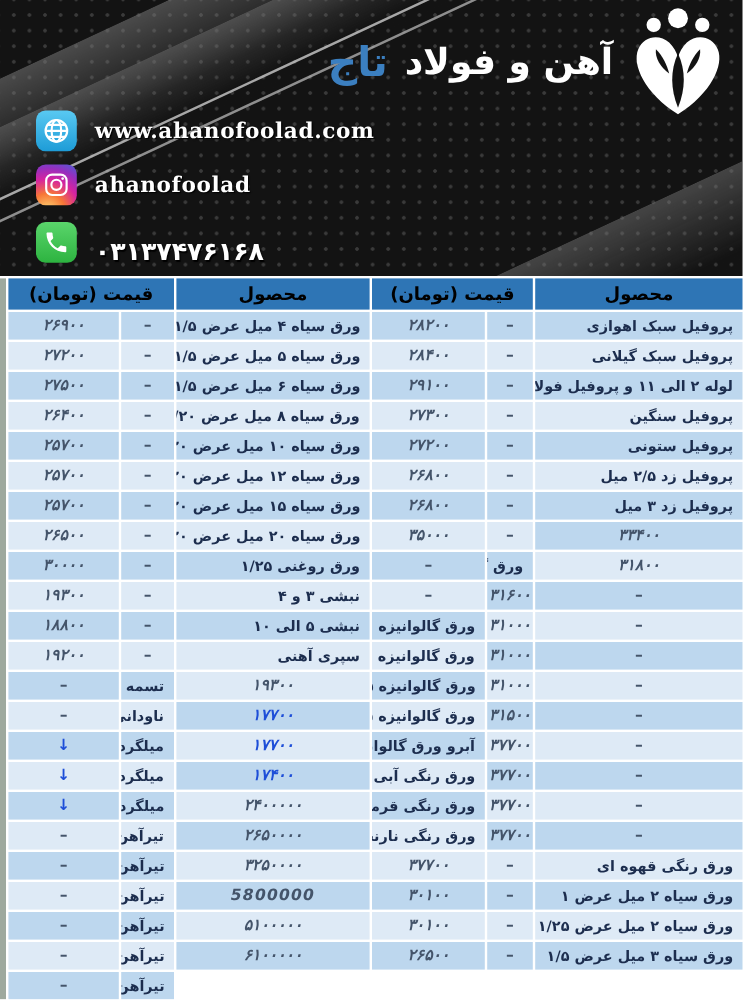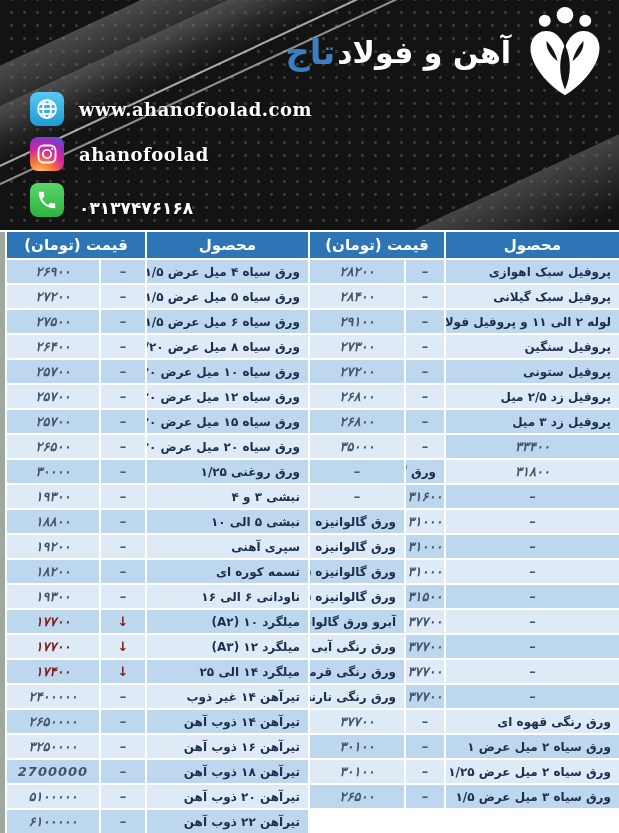--- a/index.html
+++ b/index.html
@@ -13,51 +13,51 @@
     background-size:13px 13px;background-position:5px 6px;}
   .streak{position:absolute;width:950px;height:90px;
     background:linear-gradient(180deg,rgba(120,120,120,.55),rgba(40,40,40,.05) 75%);
     border-bottom:2px solid rgba(255,255,255,.55);transform:rotate(-25deg);}
   .s1{left:-260px;top:-30px;}
   .s2{left:-300px;top:28px;height:70px;opacity:.8;}
   .s3{left:120px;top:150px;opacity:.9;}
   .s4{left:260px;top:205px;height:60px;opacity:.75;}
 
   .brand{position:absolute;top:4px;right:8px;display:flex;align-items:center;z-index:3;}
-  .logo-word{color:#3b7fc0;font-size:34px;font-weight:bold;line-height:1;margin-right:2px;}
+  .logo-word{color:#3b7fc0;font-size:34px;font-weight:bold;line-height:1;margin-right:14px;}
   .brand-title{color:#fff;font-size:30px;font-weight:bold;margin:0 8px 0 0;white-space:nowrap;}
   .emblem{width:92px;height:96px;}
 
   .contacts{position:absolute;left:30px;top:92px;display:flex;flex-direction:column;gap:11px;z-index:3;}
   .contact{display:flex;align-items:center;gap:15px;}
   .appicon{width:34px;height:34px;border-radius:8px;display:flex;align-items:center;justify-content:center;flex:0 0 auto;}
   .icon-globe{background:linear-gradient(180deg,#59c9f2,#1e9cd7);}
   .icon-insta{background:radial-gradient(circle at 28% 115%,#fdc468 8%,#f77737 32%,#d6249f 58%,#962fbf 78%,#4f5bd5 98%);}
   .icon-phone{background:linear-gradient(180deg,#5ad56b,#2db340);}
   .contact-text{color:#fff;font-weight:bold;font-family:"DejaVu Serif",serif;
     font-size:18px;text-shadow:1px 1px 1px #000;letter-spacing:.5px;}
-  .phone-text{font-family:"DejaVu Sans",sans-serif;font-size:17px;letter-spacing:3px;margin-top:16px;}
+  .phone-text{font-family:"DejaVu Sans",sans-serif;font-size:21px;letter-spacing:3px;margin-top:16px;}
 
   
   .table-wrap{position:absolute;top:230px;left:0;right:0;bottom:0;
     display:flex;background:#fff;gap:2px;padding-top:2px;}
   .gutter{width:5px;background:#9ea99e;flex:0 0 auto;}
   .half{display:grid;gap:2px;background:#fff;align-content:start;}
   .half.left{width:301px;grid-template-columns:92px 44px 1fr;}
   .half.right{flex:1;grid-template-columns:94px 38px 1fr;}
-  .hcell{background:#2e75b5;color:#ffffff;height:26px;display:flex;align-items:center;
+  .hcell{background:#2e75b5;color:#000000;height:26px;display:flex;align-items:center;
     justify-content:center;font-weight:bold;font-size:15px;direction:rtl;}
   .hcell.price-h{grid-column:1/3;}
   .cell{height:23px;display:flex;align-items:center;font-weight:bold;overflow:hidden;}
   .cell.odd{background:#bdd7ee;}
   .cell.even{background:#deeaf6;}
   .cell-price{justify-content:center;color:#44546a;font-size:13px;letter-spacing:1px;font-style:italic;}
   .cell-change{justify-content:center;color:#44546a;font-size:13px;}
   .cell-product{direction:rtl;padding:0 8px 0 2px;color:#1c2d4e;font-size:12px;white-space:nowrap;}
-  .cell.down.cell-price,.cell.down.cell-change{color:#7f1d1d;}
+  .cell.down.cell-price,.cell.down.cell-change{color:#1d4ed8;}
 </style>
 </head>
 <body>
 
 <div class="canvas">
 
   <div class="hero">
     <div class="dots"></div>
     <div class="streak s1"></div>
     <div class="streak s2"></div>
@@ -161,21 +161,20 @@
     <div class="cell cell-product even">نبشی ۳ و ۴</div>
 
     <div class="cell cell-price odd">۱۸۸۰۰</div>
     <div class="cell cell-change odd">–</div>
     <div class="cell cell-product odd">نبشی ۵ الی ۱۰</div>
 
     <div class="cell cell-price even">۱۹۲۰۰</div>
     <div class="cell cell-change even">–</div>
     <div class="cell cell-product even">سپری آهنی</div>
 
-    <div class="cell cell-price odd">۱۸۲۰۰</div>
     <div class="cell cell-change odd">–</div>
     <div class="cell cell-product odd">تسمه کوره ای</div>
 
     <div class="cell cell-price even">۱۹۳۰۰</div>
     <div class="cell cell-change even">–</div>
     <div class="cell cell-product even">ناودانی ۶ الی ۱۶</div>
 
     <div class="cell cell-price odd down">۱۷۷۰۰</div>
     <div class="cell cell-change odd down">↓</div>
     <div class="cell cell-product odd down">میلگرد ۱۰ (A۲)</div>
@@ -193,21 +192,21 @@
     <div class="cell cell-product even">تیرآهن ۱۴ غیر ذوب</div>
 
     <div class="cell cell-price odd">۲۶۵۰۰۰۰</div>
     <div class="cell cell-change odd">–</div>
     <div class="cell cell-product odd">تیرآهن ۱۴ ذوب آهن</div>
 
     <div class="cell cell-price even">۳۲۵۰۰۰۰</div>
     <div class="cell cell-change even">–</div>
     <div class="cell cell-product even">تیرآهن ۱۶ ذوب آهن</div>
 
-    <div class="cell cell-price odd">2700000</div>
+    <div class="cell cell-price odd">5800000</div>
     <div class="cell cell-change odd">–</div>
     <div class="cell cell-product odd">تیرآهن ۱۸ ذوب آهن</div>
 
     <div class="cell cell-price even">۵۱۰۰۰۰۰</div>
     <div class="cell cell-change even">–</div>
     <div class="cell cell-product even">تیرآهن ۲۰ ذوب آهن</div>
 
     <div class="cell cell-price odd">۶۱۰۰۰۰۰</div>
     <div class="cell cell-change odd">–</div>
     <div class="cell cell-product odd">تیرآهن ۲۲ ذوب آهن</div>

